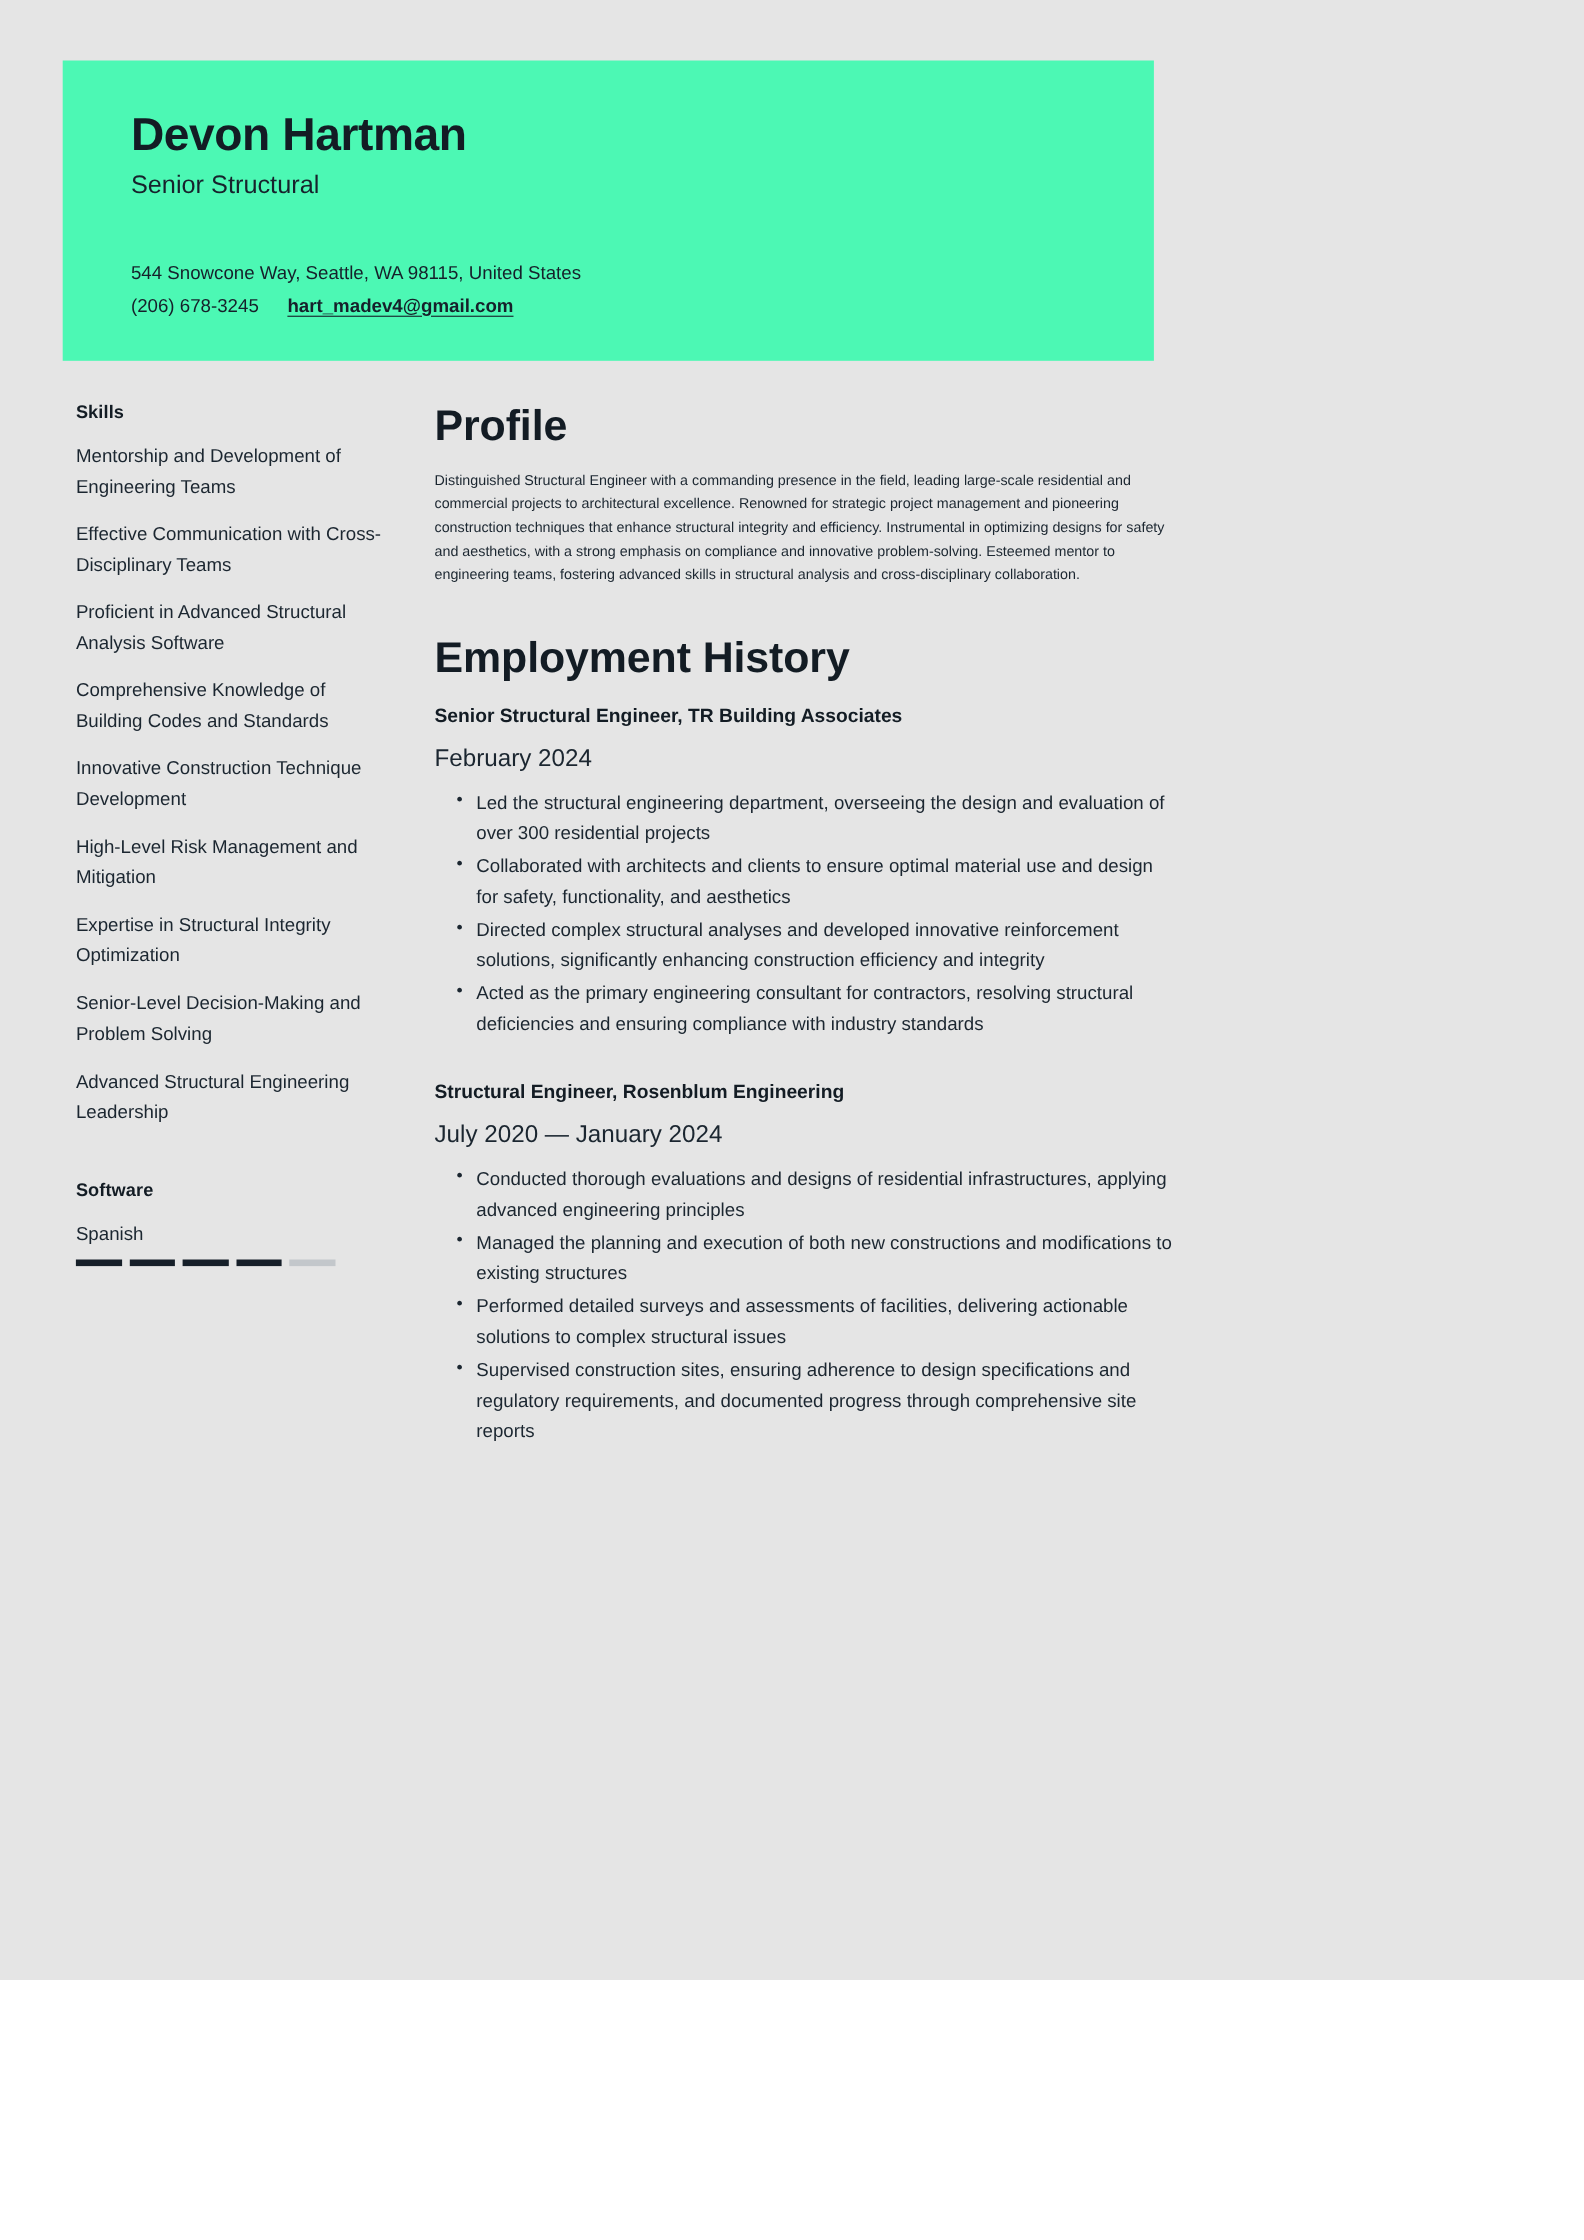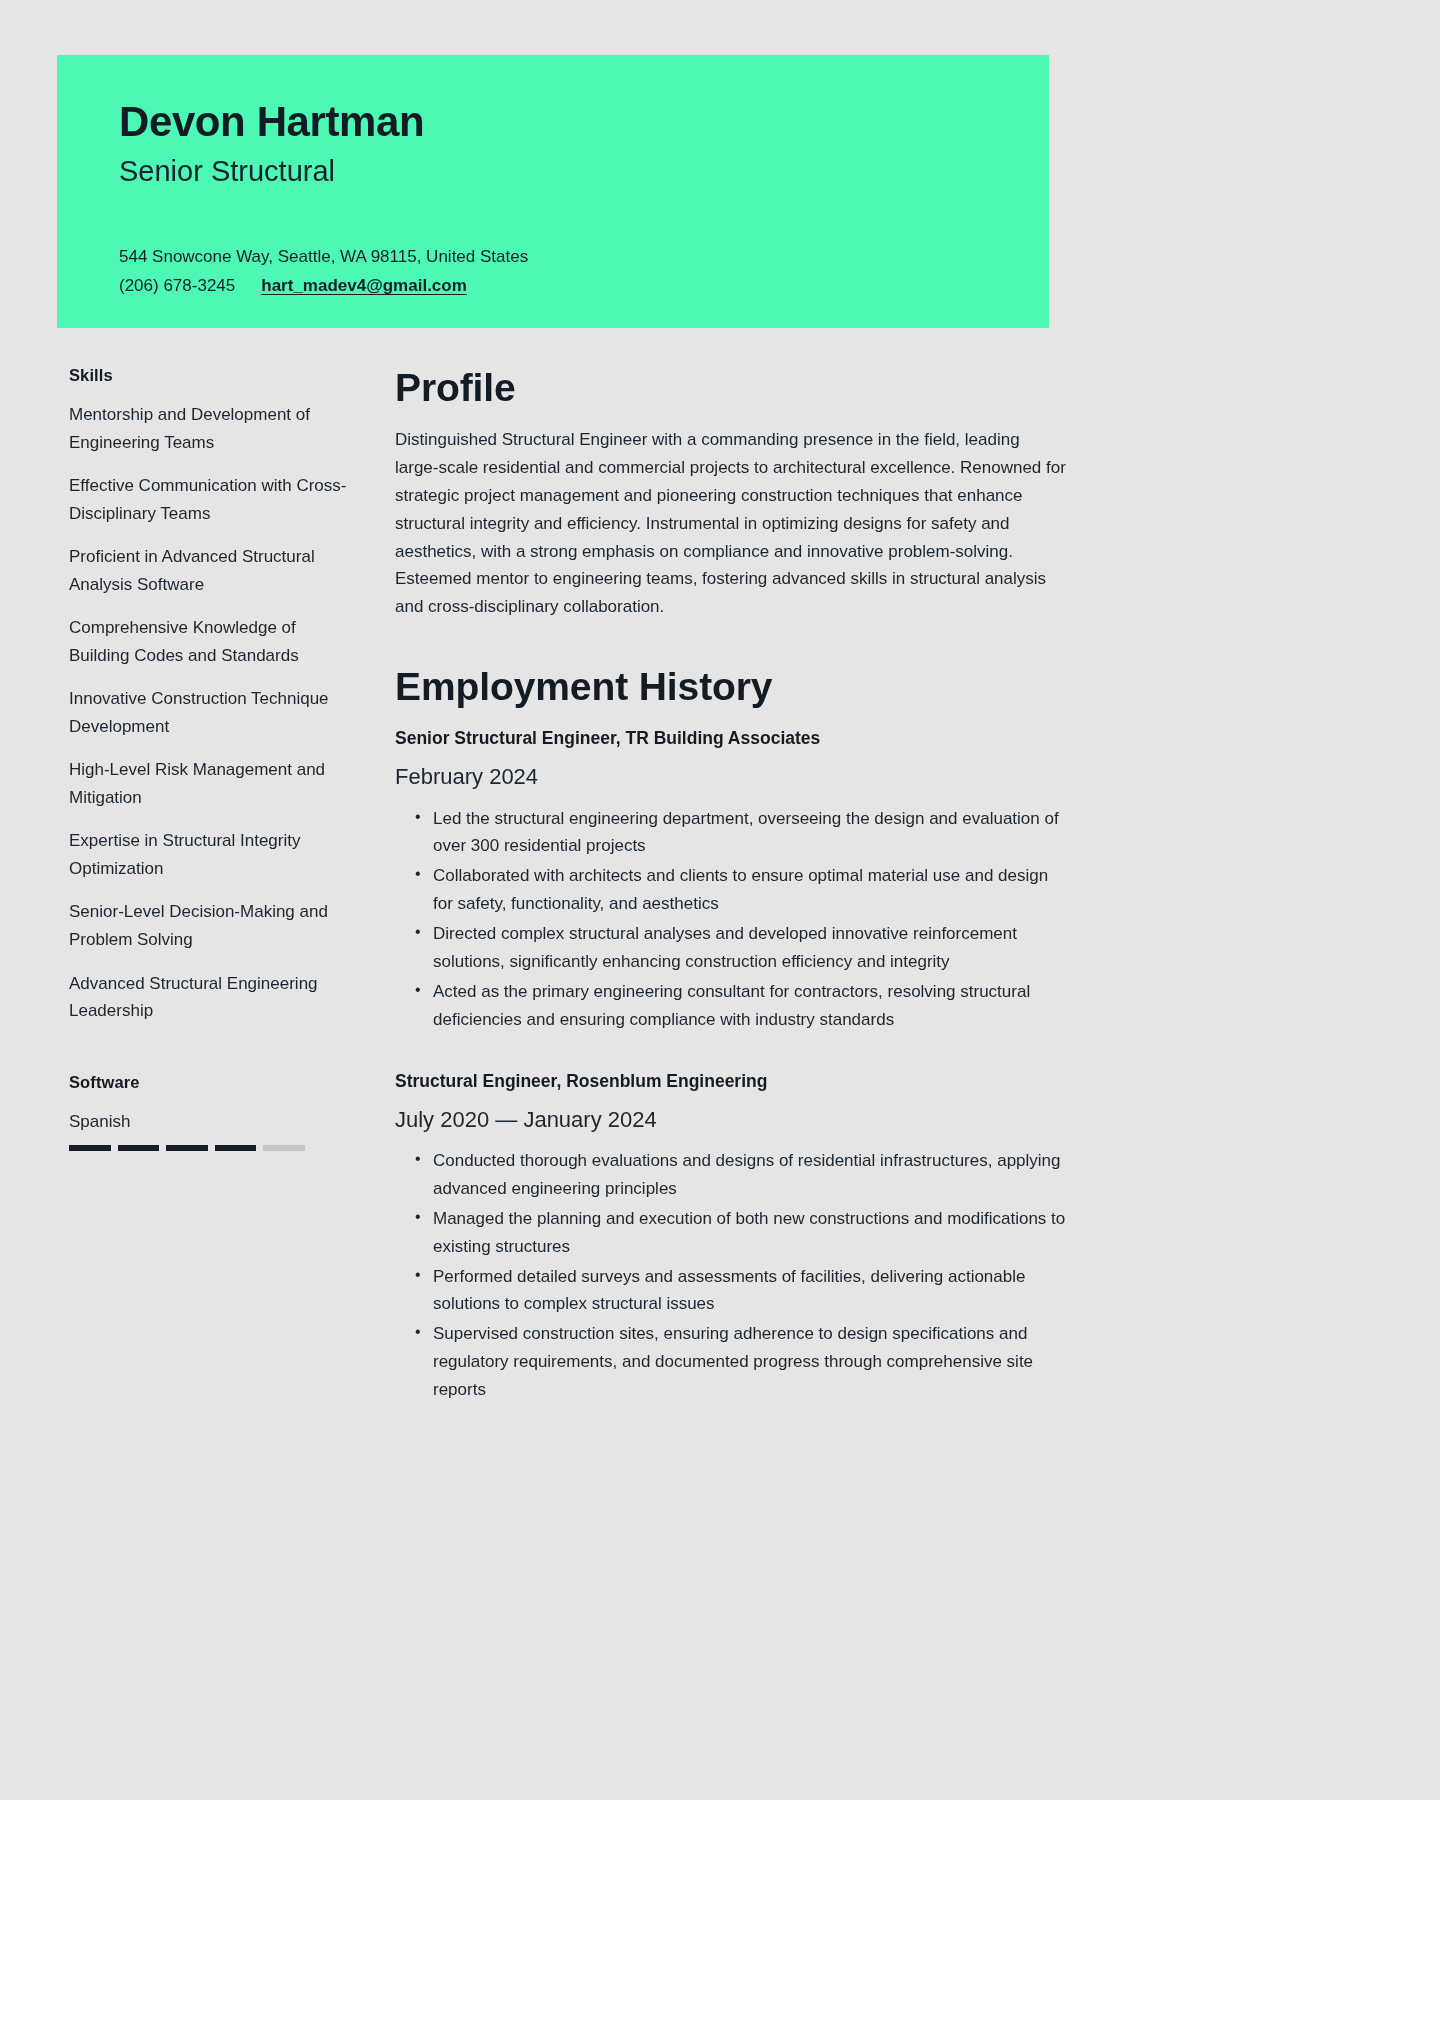--- a/index.html
+++ b/index.html
@@ -38,21 +38,21 @@
 
   .full-name {
     font-size: 42px;
     font-weight: bold;
     letter-spacing: -0.4px;
     line-height: 1.18;
     color: #131c24;
   }
 
   .job-title {
-    font-size: 29px;
+    font-size: 23px;
     font-weight: normal;
     line-height: 1.3;
     margin-top: 6px;
     color: #17222c;
   }
 
   .contact-block {
     margin-top: 52px;
     font-size: 17px;
     line-height: 1.72;
@@ -138,21 +138,21 @@
   
   .section-title {
     font-size: 39px;
     font-weight: bold;
     color: #131c24;
     letter-spacing: -0.1px;
     margin-bottom: 16px;
   }
 
   .profile-text {
-    font-size: 17px;
+    font-size: 13px;
     line-height: 1.64;
     color: #1b2630;
   }
 
   .employment-section { margin-top: 44px; }
 
   .job { margin-bottom: 0; }
   .job + .job { margin-top: 34px; }
 
   .job-heading {

